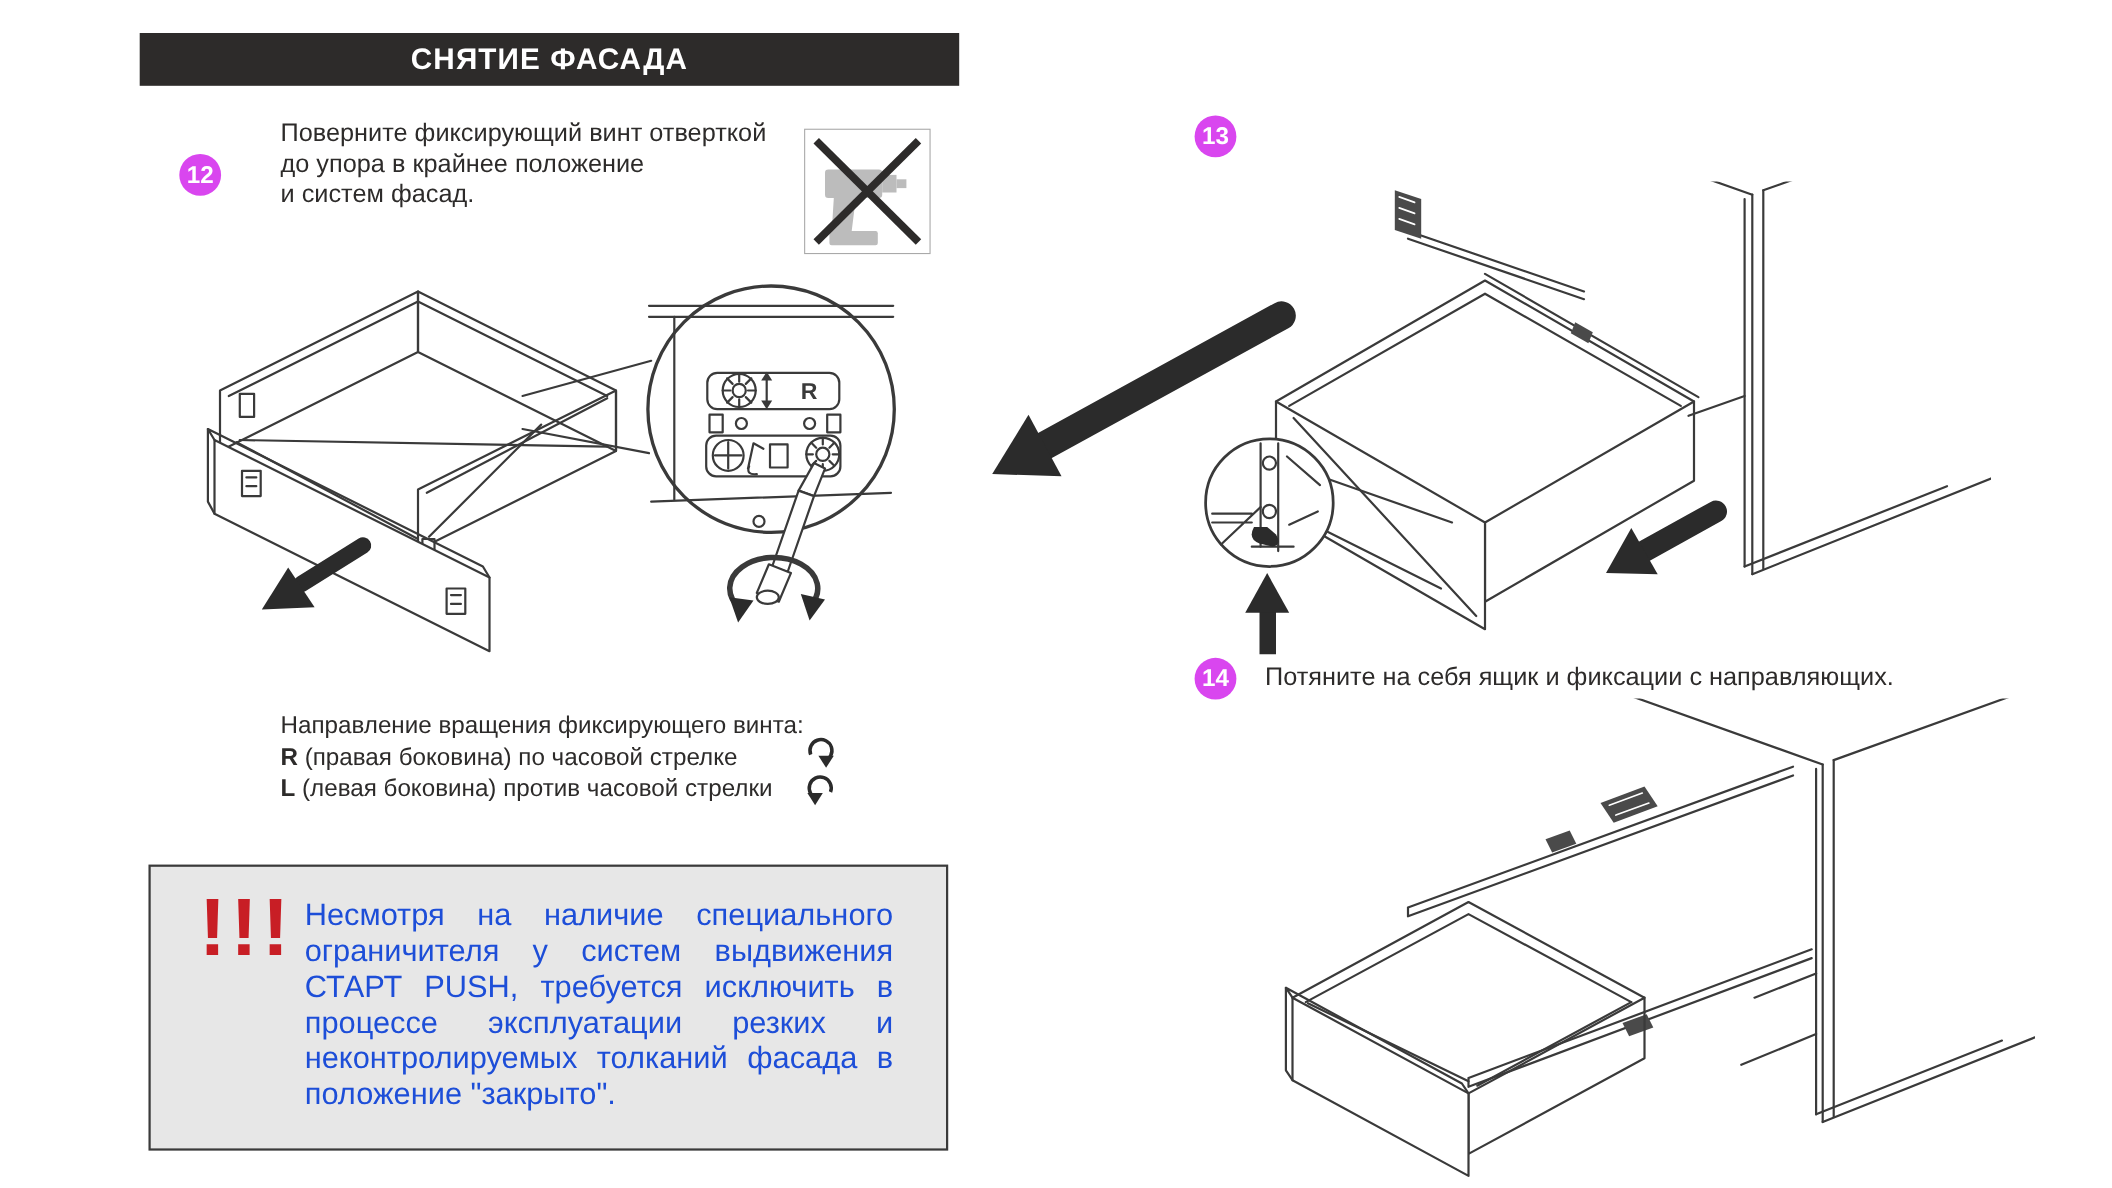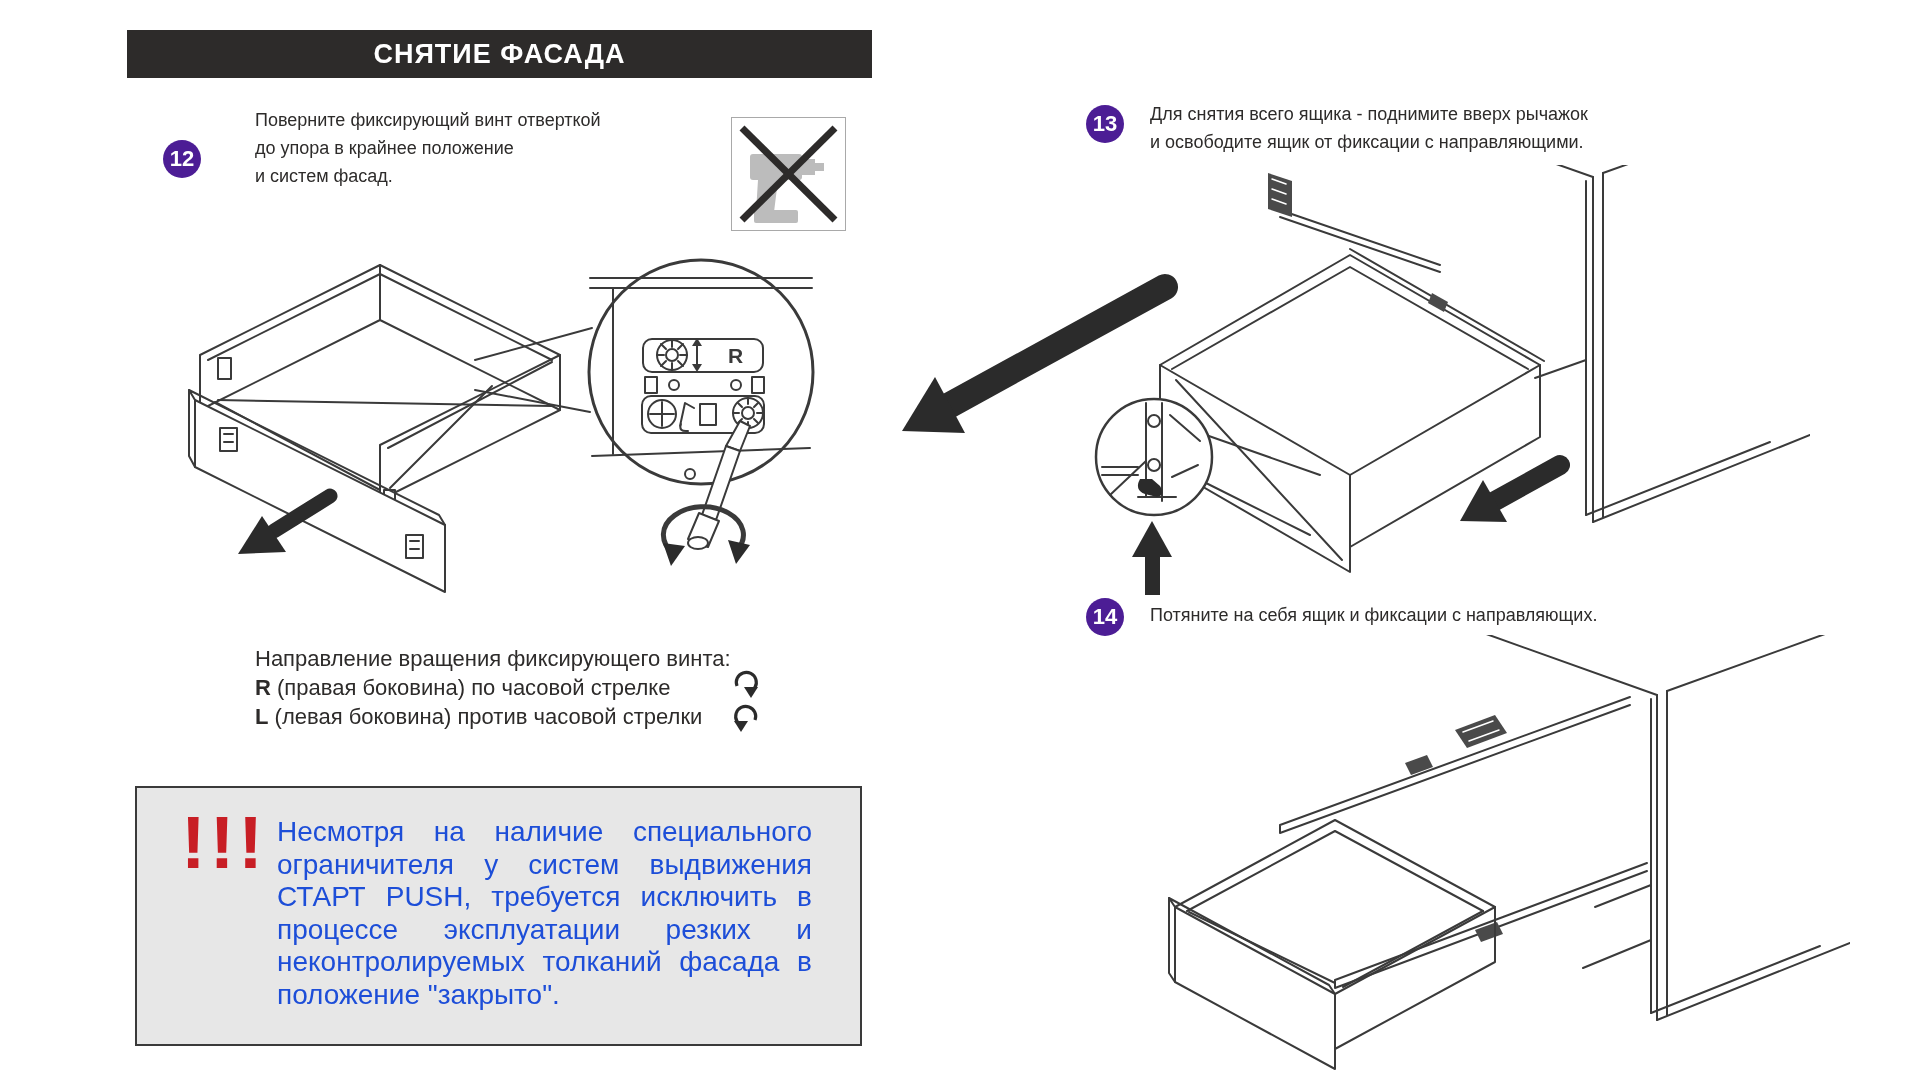--- a/index.html
+++ b/index.html
@@ -1,24 +1,24 @@
 <!DOCTYPE html>
 <html><head>
 <meta charset="utf-8">
 <style>
   html,body{margin:0;padding:0;background:#ffffff;}
   .page{position:relative;width:1920px;height:1080px;background:#ffffff;overflow:hidden;
         font-family:"Liberation Sans", sans-serif;color:#2d2b2a;padding-left:29px;}
   .header-bar{position:absolute;height:48px;background:#2d2b2a;color:#ffffff;
         display:flex;align-items:center;justify-content:center;
         font-size:27px;font-weight:bold;letter-spacing:1px;}
-  .badge{position:absolute;width:38px;height:38px;border-radius:50%;background:#4c1d95;
+  .badge{position:absolute;width:38px;height:38px;border-radius:50%;background:#d946ef;
         color:#ffffff;font-weight:bold;font-size:22px;display:flex;align-items:center;
         justify-content:center;}
-  .step-text{position:absolute;font-size:18px;line-height:28px;white-space:nowrap;}
+  .step-text{position:absolute;font-size:23px;line-height:28px;white-space:nowrap;}
   .note-line{position:absolute;font-size:22px;line-height:28px;white-space:nowrap;}
   .note-line b{font-weight:bold;}
   .drill-box{position:absolute;left:731px;top:117px;width:113px;height:112px;
         border:1px solid #a9a9a9;background:#ffffff;}
   .warning-box{position:absolute;left:135px;top:786px;width:727px;height:260px;
         background:#e7e7e7;border:2px solid #3a3a3a;box-sizing:border-box;}
   .warning-marks{position:absolute;left:44px;top:18px;color:#c81e25;font-size:74px;
         font-weight:bold;letter-spacing:4px;line-height:1;}
   .warning-text{position:absolute;left:140px;top:28px;width:535px;font-size:28px;
         line-height:32.5px;text-align:justify;color:#1d4ed8;}
@@ -164,24 +164,20 @@
 
   <div class="warning-box">
     <div class="warning-marks">!!!</div>
     <div class="warning-text">Несмотря на наличие специального ограничителя у систем выдвижения СТАРТ PUSH, требуется исключить в процессе эксплуатации резких и неконтролируемых толканий фасада в положение "закрыто".</div>
   </div>
 
 
   <div class="badge" style="left:1086px;top:105px;">
     <span>13</span>
   </div>
-  <div class="step-text" style="left:1150px;top:100px;">
-    <div>Для снятия всего ящика - поднимите вверх рычажок</div>
-    <div>и освободите ящик от фиксации с направляющими.</div>
-  </div>
 
   <div class="abs" style="left:880px;top:165px;">
   <svg width="930" height="430" viewBox="0 0 930 430">
     <g stroke="#3a3a3a" stroke-width="2" fill="none" stroke-linejoin="round" stroke-linecap="round">
 
       <g>
         <path d="M713,12 V357 M723,8 V352 M706,16 V350"></path>
         <path d="M713,12 L560,-42"></path>
         <path d="M723,8 L930,-66"></path>
         <path d="M713,357 L930,270"></path>

